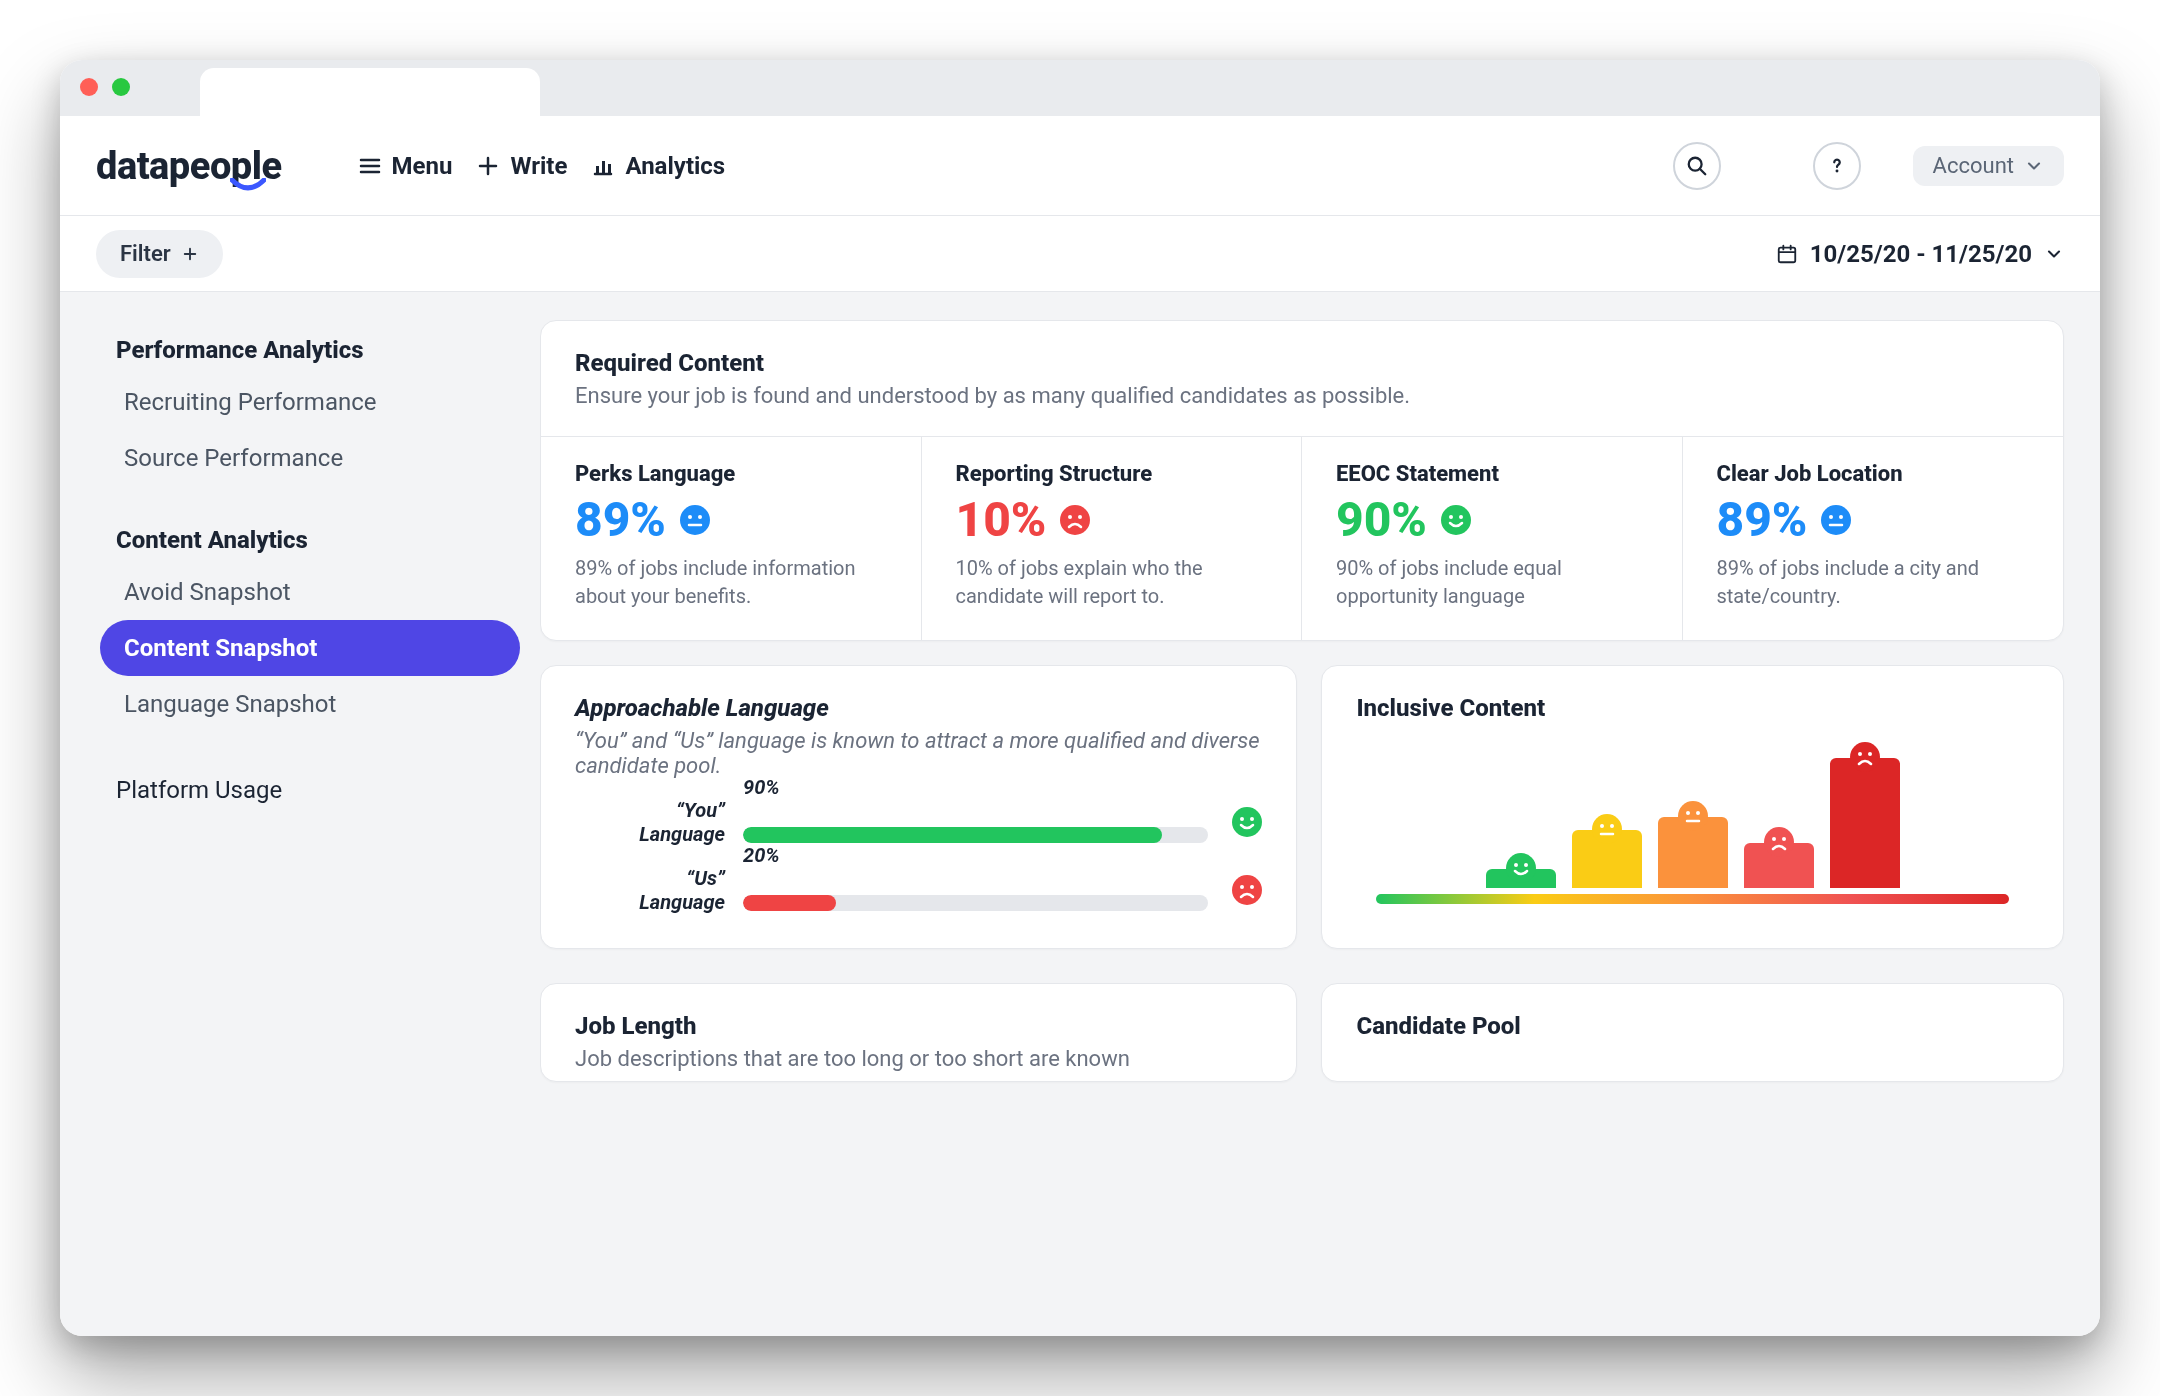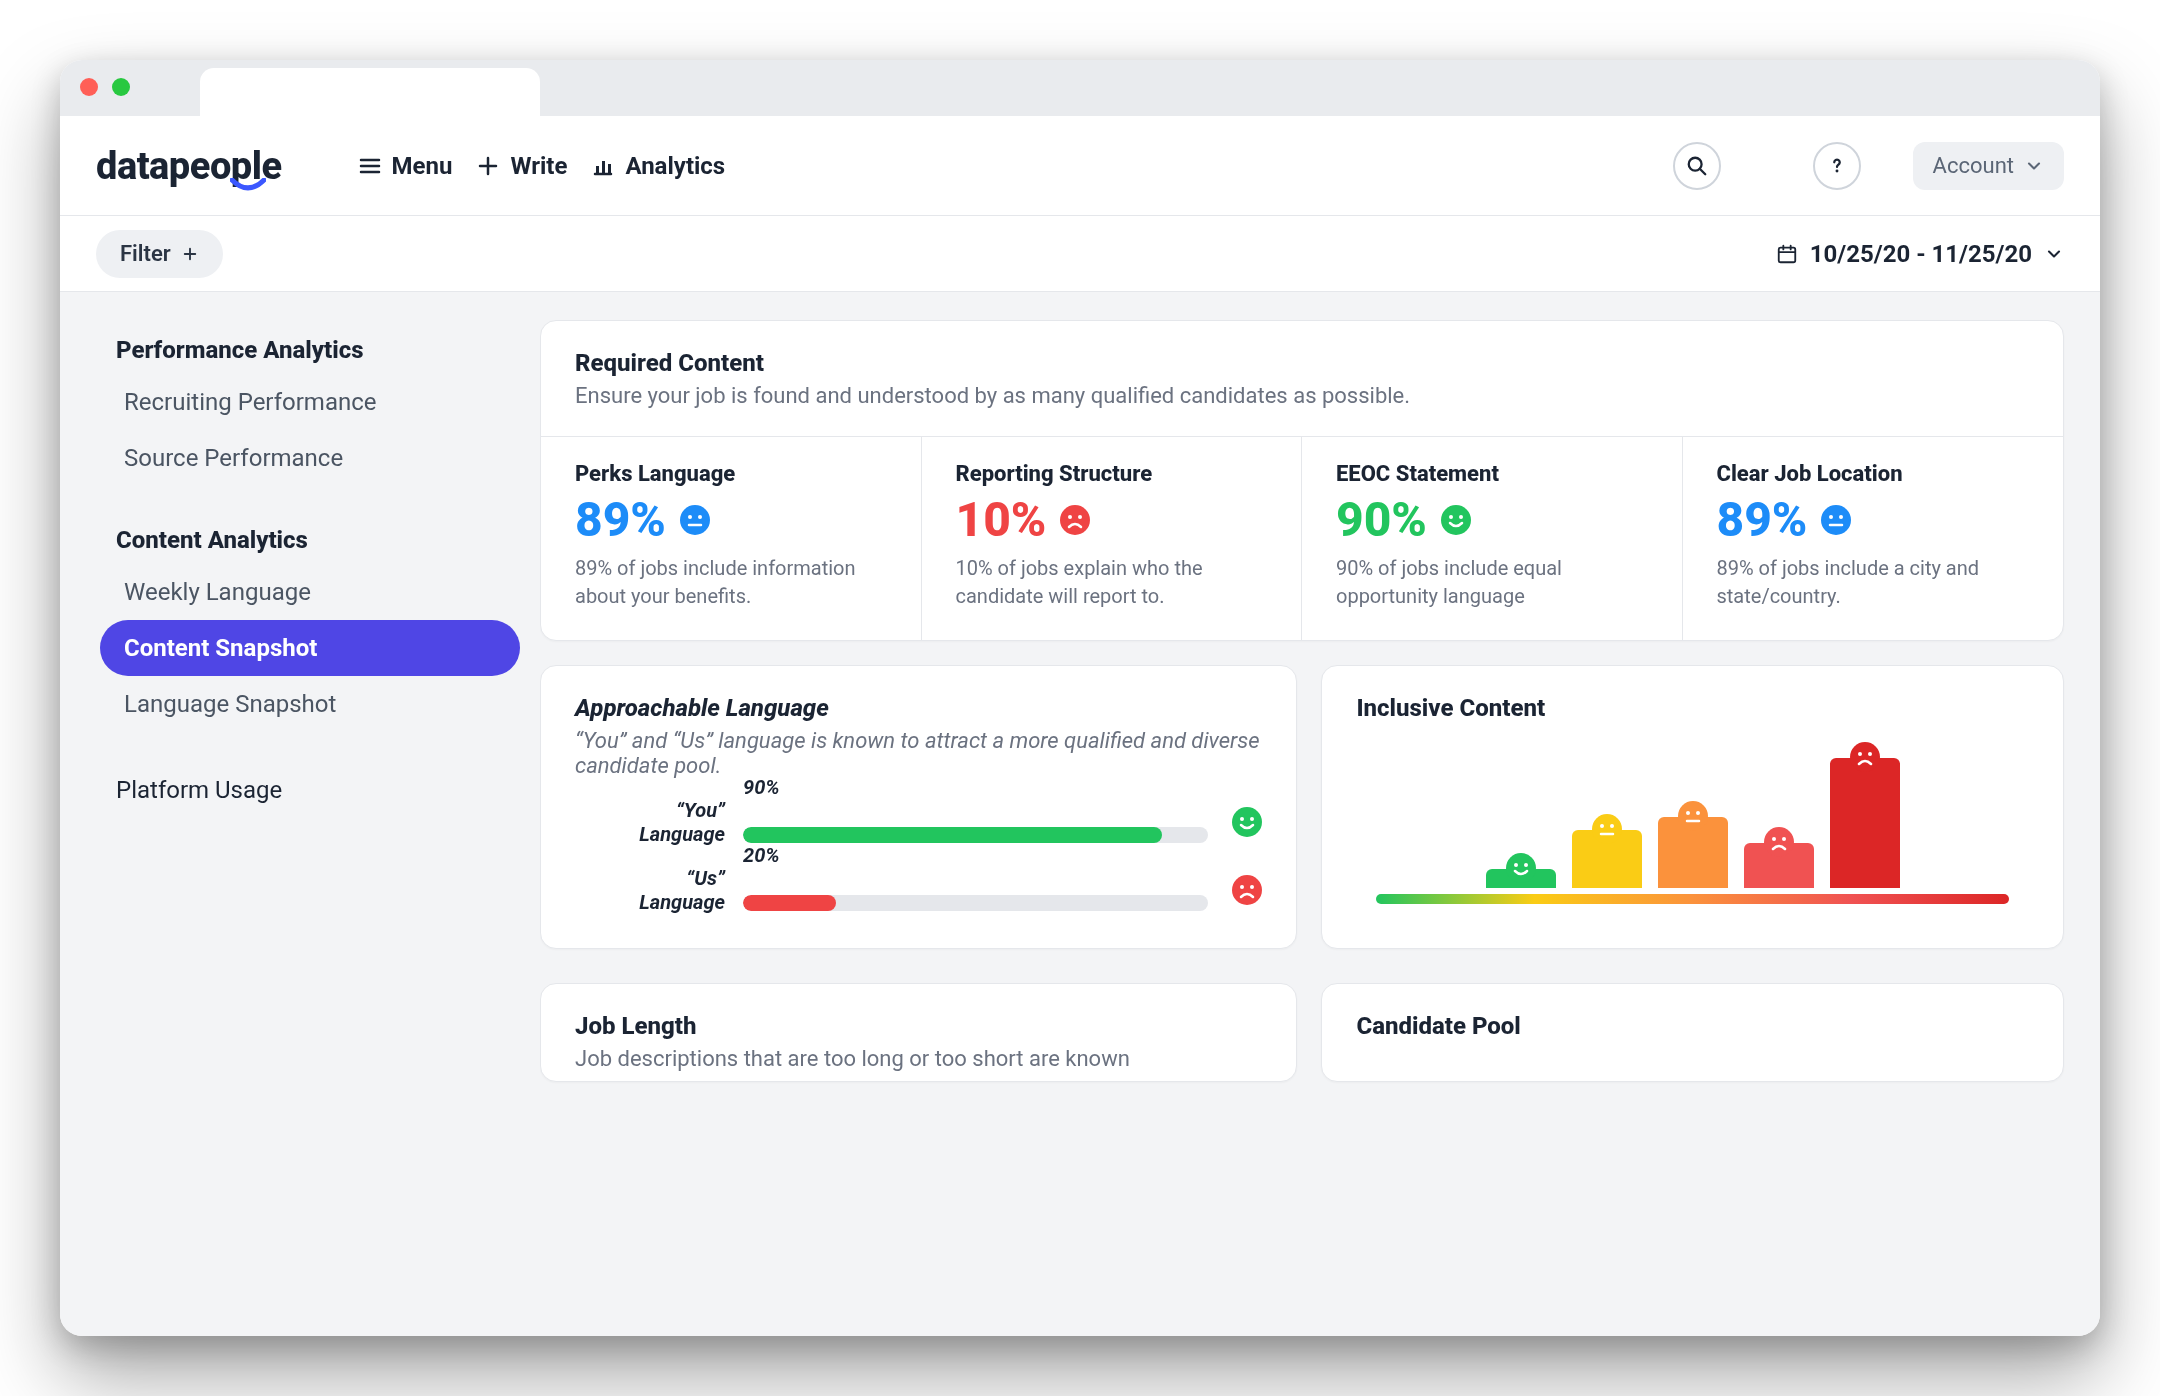--- a/index.html
+++ b/index.html
@@ -96,21 +96,21 @@
   .circlebtn {
     width: 48px; height: 48px; border-radius: 50%;
     border: 2px solid #cfd4db;
     display: flex; align-items: center; justify-content: center;
     cursor: pointer;
   }
   .circlebtn svg { width: 22px; height: 22px; }
   .accountbtn {
     background: var(--pill);
     border-radius: 12px;
-    height: 48px;
+    height: 40px;
     padding: 0 20px;
     display: flex; align-items: center; gap: 10px;
     font-size: 22px; color: var(--ink-soft);
     cursor: pointer;
     margin-left: 12px;
   }
   
   .filterbar {
     height: 76px;
     border-bottom: 1px solid var(--line);
@@ -328,21 +328,21 @@
     <div class="content">
 
       <div class="sidebar">
         <div class="sidegroup">
           <div class="sidehead">Performance Analytics</div>
           <div class="sideitem">Recruiting Performance</div>
           <div class="sideitem">Source Performance</div>
         </div>
         <div class="sidegroup">
           <div class="sidehead">Content Analytics</div>
-          <div class="sideitem">Weekly Language</div>
+          <div class="sideitem">Avoid Snapshot</div>
           <div class="sideitem active">Content Snapshot</div>
           <div class="sideitem">Language Snapshot</div>
         </div>
         <div class="sidegroup">
           <div class="sideitem" style="padding-left:16px; color:#1b2433;">Platform Usage</div>
         </div>
       </div>
 
       <div class="main">
 

